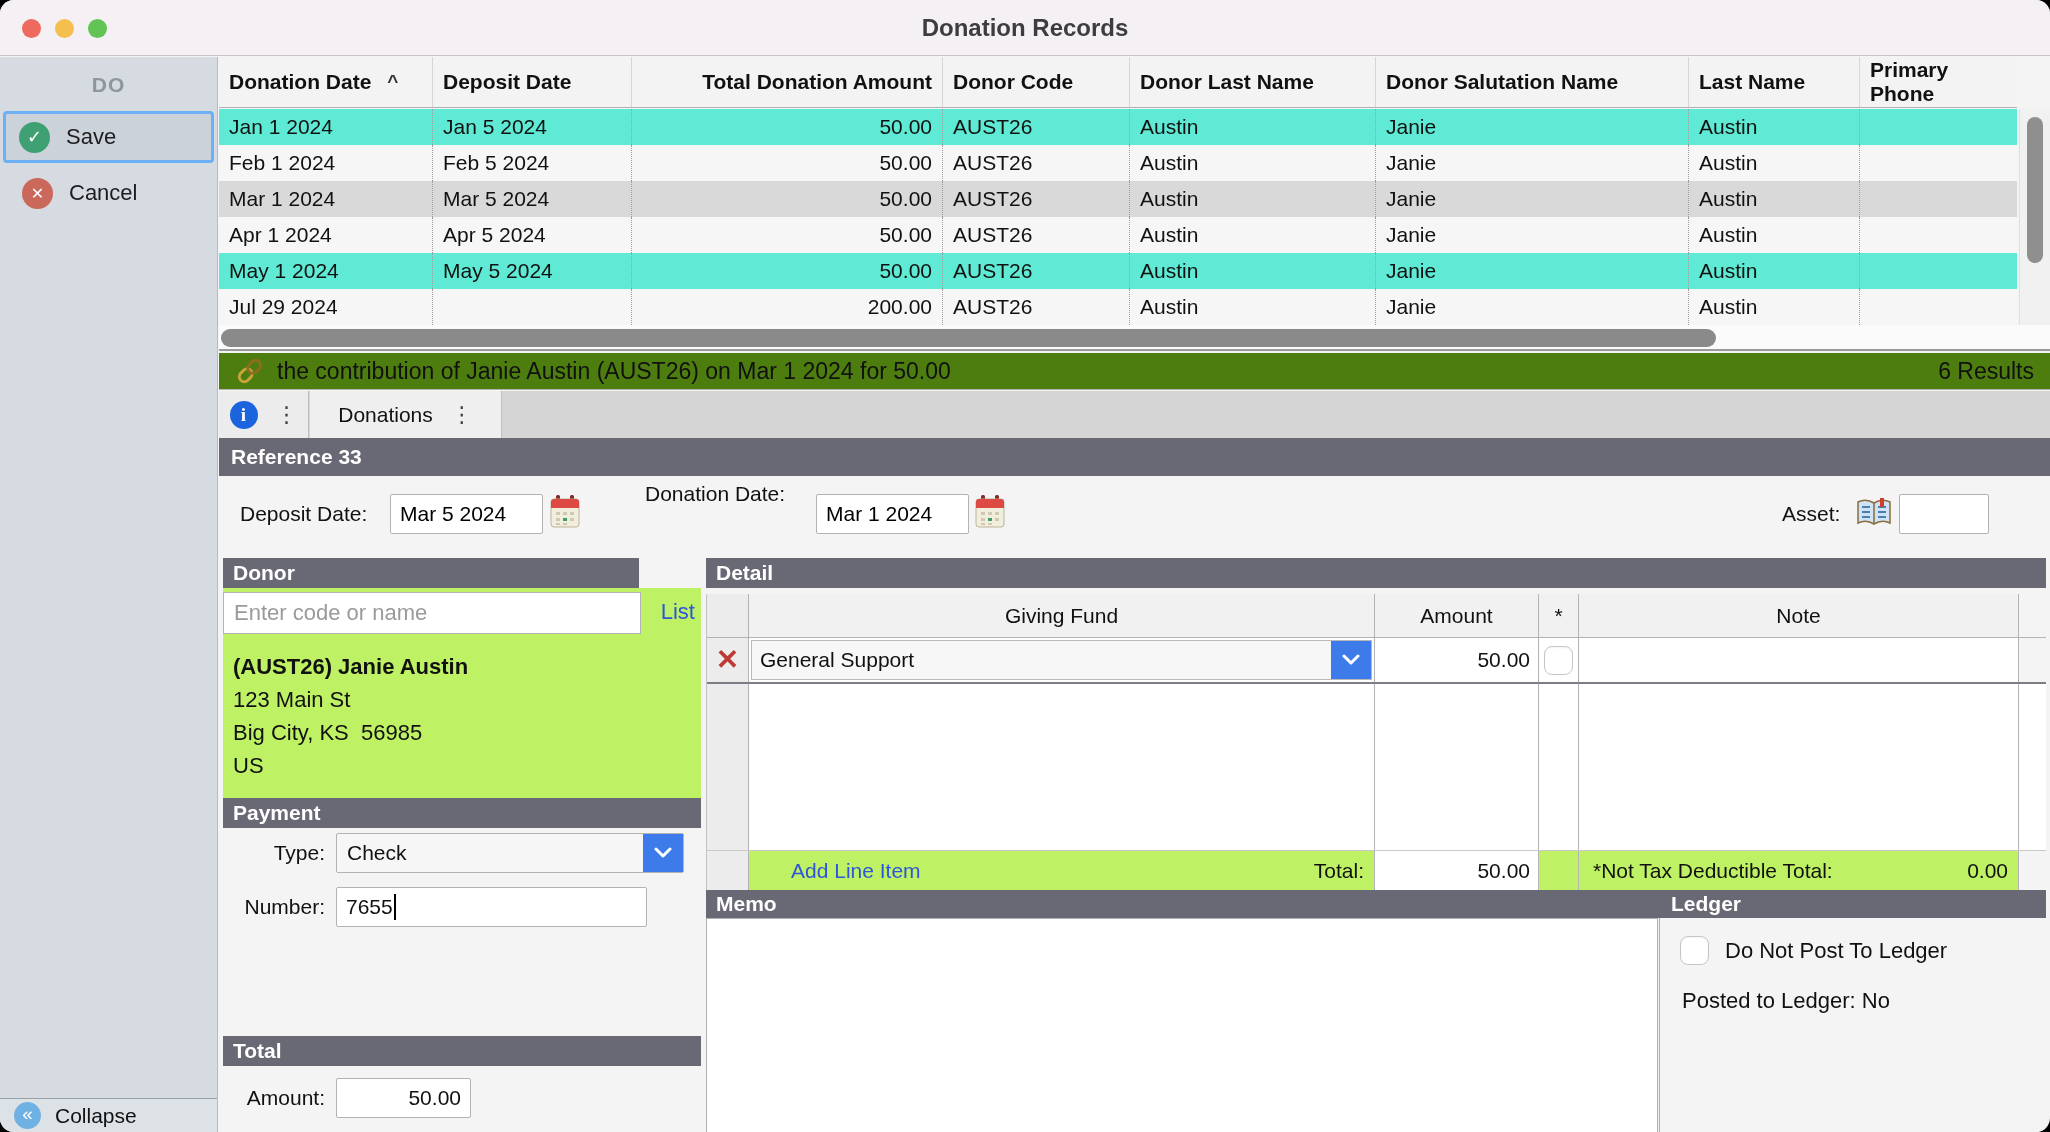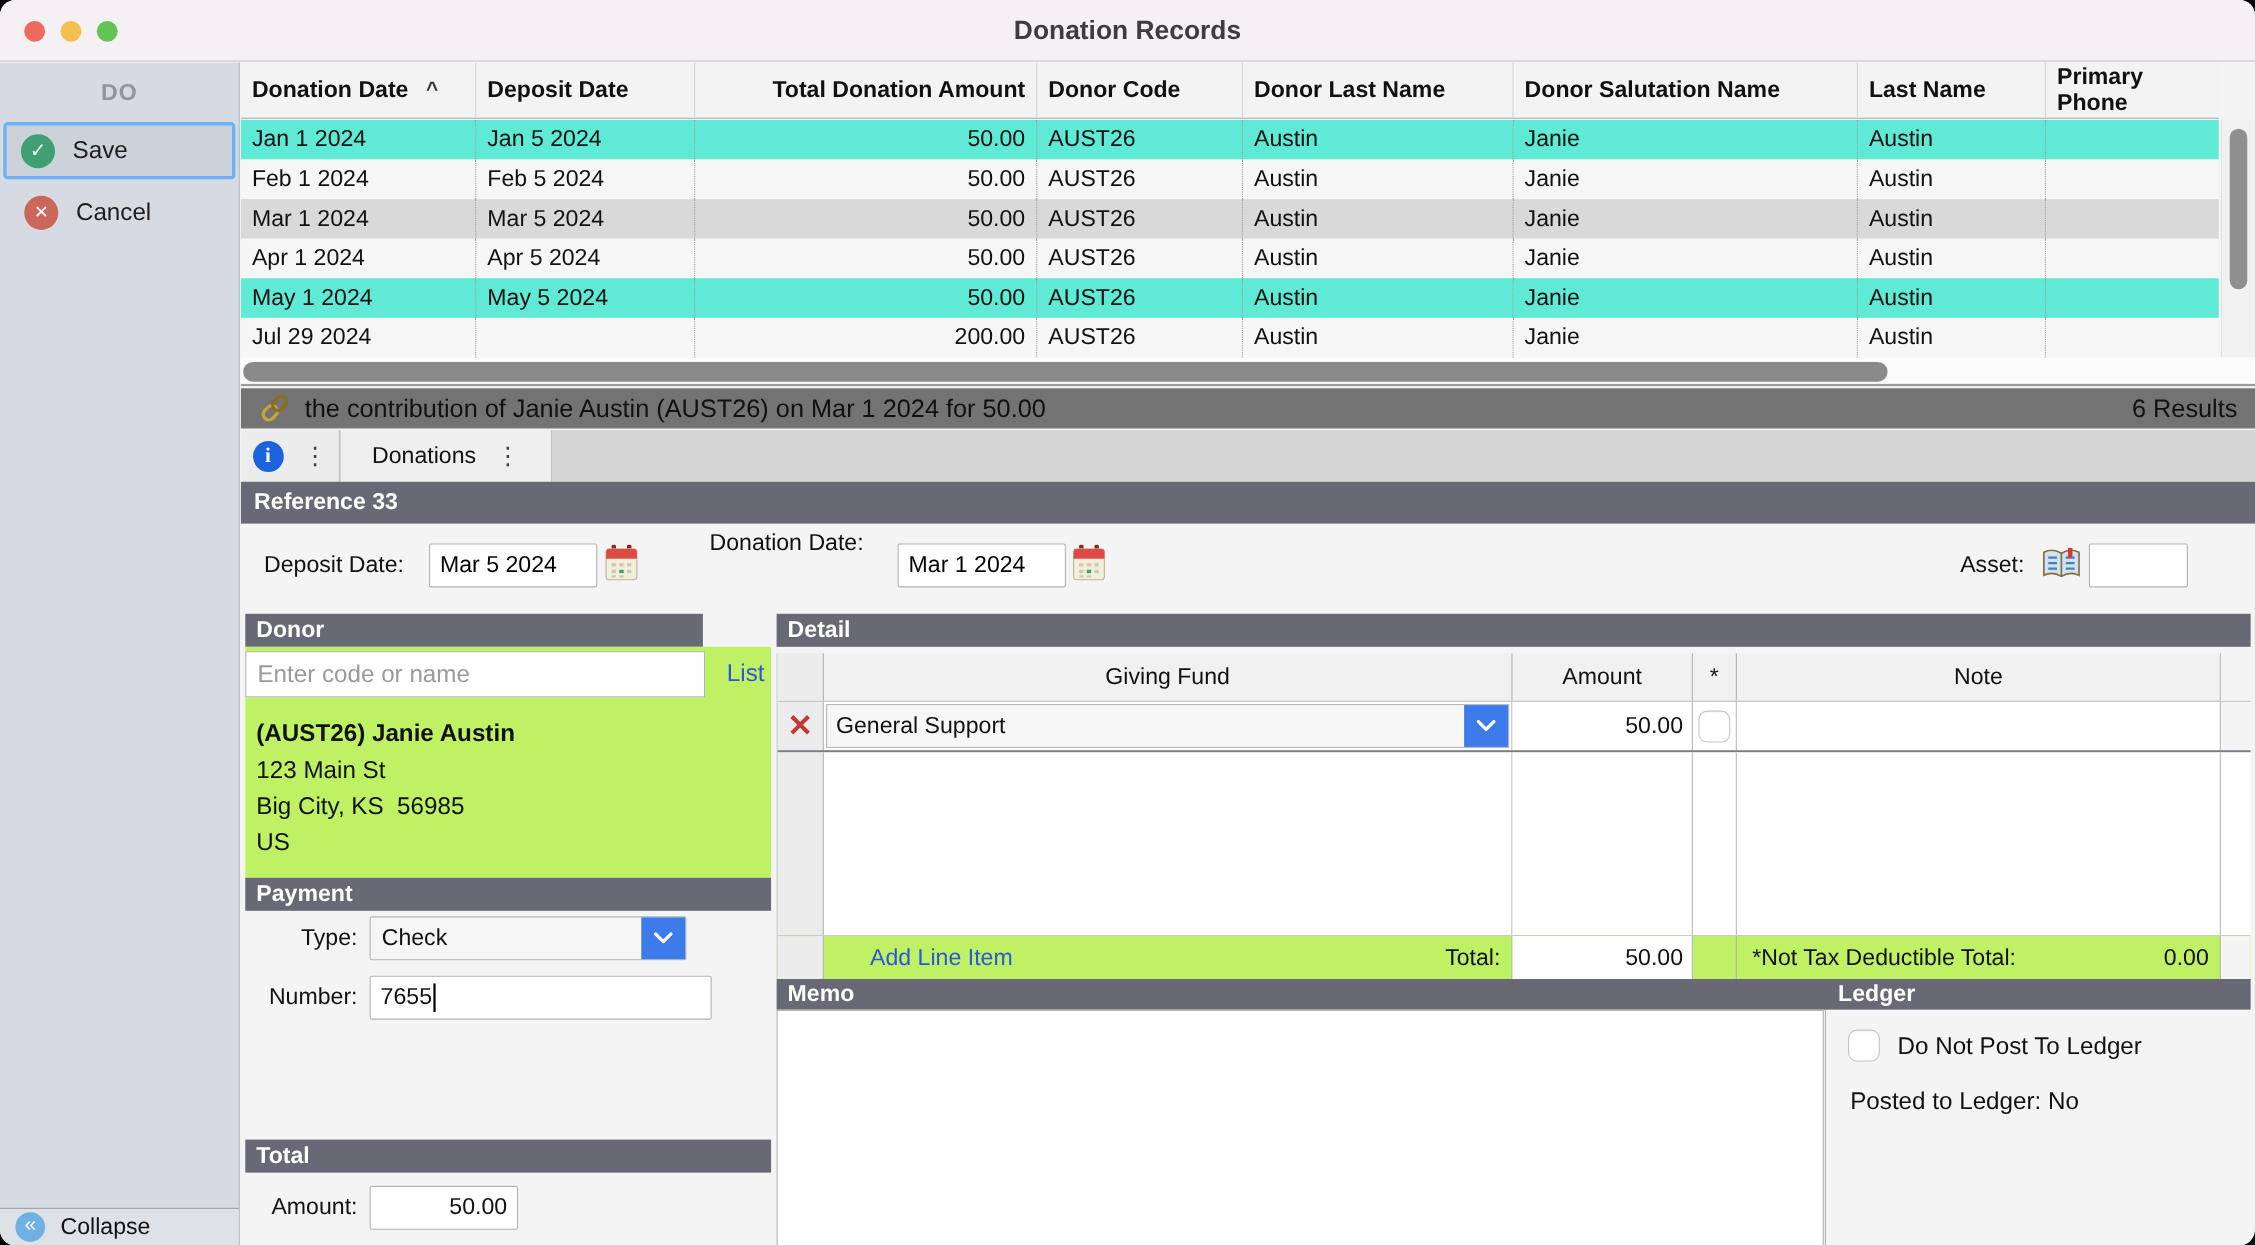--- a/index.html
+++ b/index.html
@@ -42,21 +42,21 @@
   .rt-row.even{background:#5eead4;}
   .rt-row.selected{background:#d9d9d9;}
   .c0{width:214px;}.c1{width:199px;}.c2{width:311px;justify-content:flex-end;}.c3{width:187px;}
   .c4{width:246px;}.c5{width:313px;}.c6{width:171px;}.c7{width:157px;border-right:none !important;}
   .sort-caret{margin-left:16px;font-size:19px;color:#333;font-weight:bold;}
   .vtrack{position:absolute;right:0;top:52px;width:31px;height:216px;background:#f1f1f1;border-left:1px solid #e0e0e0;}
   .vthumb{position:absolute;right:7px;top:8px;width:16px;height:146px;background:#8f8f8f;border-radius:9px;}
   .hscroll{position:absolute;left:0;right:0;top:268px;height:26px;background:#fbfbfb;border-bottom:2px solid #9a9a9a;}
   .hthumb{position:absolute;left:2px;top:4px;width:1495px;height:18px;background:#8a8a8a;border-radius:10px;}
   
-  .statusbar{position:absolute;left:0;right:0;top:296px;height:37px;background:#737373;border-bottom:1px solid #b3b3b3;
+  .statusbar{position:absolute;left:0;right:0;top:296px;height:37px;background:#4d7c0f;border-bottom:1px solid #b3b3b3;
     display:flex;align-items:center;padding:0 16px;gap:12px;font-size:23px;}
   .statusbar .spacer{flex:1;}
   
   .tabbar{position:absolute;left:0;right:0;top:334px;height:47px;background:#d5d5d5;}
   .tabseg{position:absolute;top:0;height:47px;background:#ececec;border-right:1px solid #c0c0c0;display:flex;align-items:center;justify-content:center;gap:18px;}
   .tabseg.info{left:0;width:90px;}
   .tabseg.donations{left:91px;width:192px;background:#efefef;font-size:21px;}
   .info-circle{width:28px;height:28px;border-radius:50%;background:#1b64dd;color:#fff;display:flex;align-items:center;justify-content:center;
     font-size:19px;font-weight:bold;font-family:"Liberation Serif",serif;}
   .dots{font-size:22px;color:#3f3f3f;line-height:1;}
@@ -378,21 +378,21 @@
         <div class="dcell d-note">
           <span class="ntd-label">*Not Tax Deductible Total:</span>
           <span class="ntd-value">0.00</span>
         </div>
         <div class="dcell d-sg"></div>
       </div>
     </div>
 
     <div class="sec-bar" style="left:4px;top:741px;width:478px;">Payment</div>
     <div class="flabel" style="left:0px;top:776px;width:106px;justify-content:flex-end;">Type:</div>
-    <div class="tbox" style="left:117px;top:776px;width:288px;background:#f6f6f6;padding:0;">
+    <div class="tbox" style="left:117px;top:776px;width:348px;background:#f6f6f6;padding:0;">
       <span style="flex:1;padding-left:10px;">Check</span>
       <span class="blue-btn" style="height:100%;">
         <svg width="18" height="12" viewBox="0 0 18 12">
             <polyline points="2,2 9,9 16,2" fill="none" stroke="#fff" stroke-width="3" stroke-linecap="round" stroke-linejoin="round"></polyline>
           </svg>
       </span>
     </div>
     <div class="flabel" style="left:0px;top:830px;width:106px;justify-content:flex-end;">Number:</div>
     <div class="tbox" style="left:117px;top:830px;width:311px;">
       <span>7655</span>

